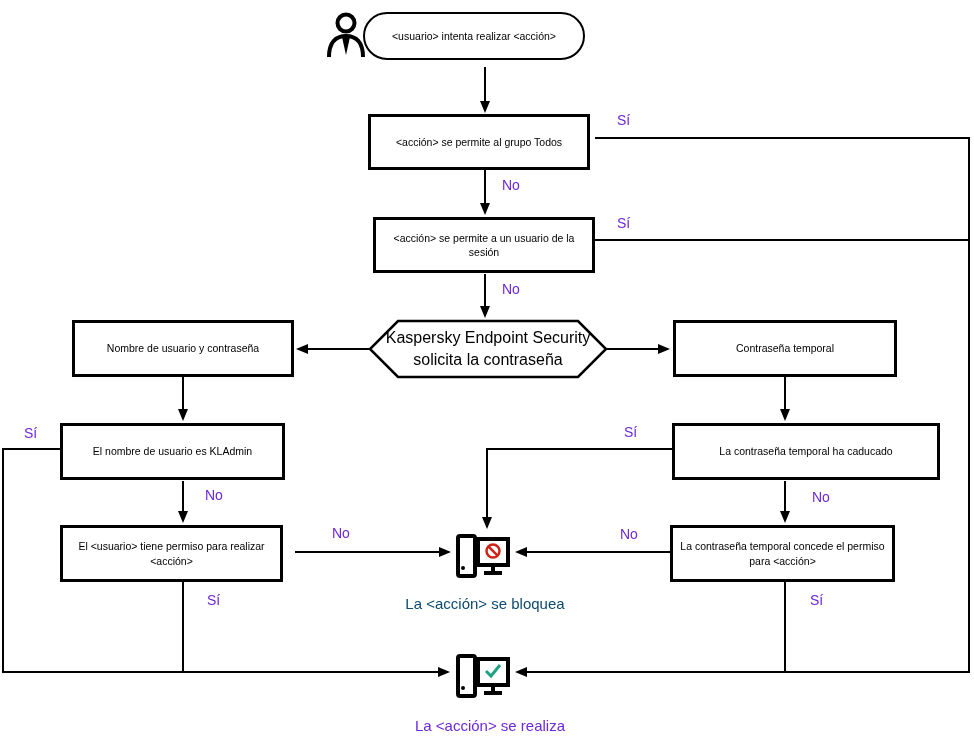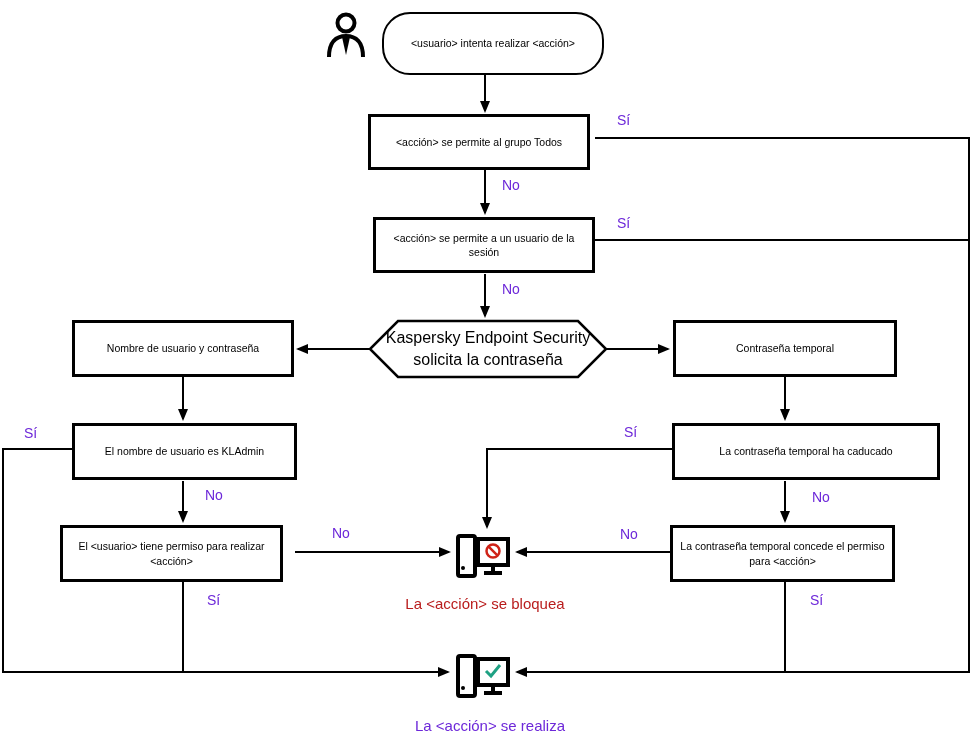--- a/index.html
+++ b/index.html
@@ -12,21 +12,21 @@
     text-align:center; font-size:10.5px; line-height:1.35; color:#000;
     background:#fff; border:3px solid #000; padding:2px 7px;
   }
   .stadium { border-radius:28px; border-width:2px; }
   .hex-label {
     position:absolute; display:flex; align-items:center; justify-content:center;
     text-align:center; font-size:16px; line-height:1.35; color:#000;
   }
   .edge-label { position:absolute; font-size:14px; color:#6d28d9; }
   .status { position:absolute; font-size:15px; text-align:center; width:200px; }
-  .status.blocked   { color:#b91c1c; }
+  .status.blocked   { color:#0c4a6e; }
   .status.performed { color:#6d28d9; }
 </style>
 </head>
 <body>
 
 <div class="canvas">
 
   <svg class="wires" viewBox="0 0 974 745">
     <defs>
       <marker id="arr" markerWidth="12" markerHeight="10" refX="10" refY="5" orient="auto" markerUnits="userSpaceOnUse">
@@ -77,33 +77,33 @@
     <g>
       <rect x="458" y="656" width="17" height="40" rx="2" fill="#fff" stroke="#000" stroke-width="4"></rect>
       <circle cx="463" cy="688" r="2" fill="#000"></circle>
       <rect x="478" y="659" width="30" height="26" fill="#fff" stroke="#000" stroke-width="4"></rect>
       <line x1="493" y1="685" x2="493" y2="692" stroke="#000" stroke-width="4"></line>
       <line x1="484" y1="693" x2="502" y2="693" stroke="#000" stroke-width="4"></line>
       <polyline points="486,671 491,676 500,665" fill="none" stroke="#1fa183" stroke-width="3"></polyline>
     </g>
   </svg>
 
-  <div class="node stadium" style="left:382px; top:12px; width:222px; height:63px;text-align:center;">&lt;usuario&gt; intenta realizar &lt;acción&gt;</div>
+  <div class="node stadium" style="left:363px; top:12px; width:222px; height:48px;text-align:center;">&lt;usuario&gt; intenta realizar &lt;acción&gt;</div>
 
   <div class="node" style="left:368px; top:114px; width:222px; height:56px;">&lt;acción&gt; se permite al grupo Todos</div>
 
   <div class="node" style="left:373px; top:217px; width:222px; height:56px;">&lt;acción&gt; se permite a un usuario de la sesión</div>
 
   <div class="hex-label" style="left:384px; top:321px; width:208px; height:56px;">Kaspersky Endpoint Security solicita la contraseña</div>
 
   <div class="node" style="left:72px; top:320px; width:222px; height:57px;">Nombre de usuario y contraseña</div>
 
   <div class="node" style="left:673px; top:320px; width:224px; height:57px;">Contraseña temporal</div>
 
-  <div class="node" style="left:72px; top:423px; width:225px; height:57px;">El nombre de usuario es KLAdmin</div>
+  <div class="node" style="left:60px; top:423px; width:225px; height:57px;">El nombre de usuario es KLAdmin</div>
 
   <div class="node" style="left:60px; top:525px; width:223px; height:57px;">El &lt;usuario&gt; tiene permiso para realizar &lt;acción&gt;</div>
 
   <div class="node" style="left:672px; top:423px; width:268px; height:57px;">La contraseña temporal ha caducado</div>
 
   <div class="node" style="left:670px; top:525px; width:225px; height:57px;">La contraseña temporal concede el permiso para &lt;acción&gt;</div>
 
   <div class="edge-label" style="left:617px; top:112px;">Sí</div>
   <div class="edge-label" style="left:502px; top:177px;">No</div>
   <div class="edge-label" style="left:617px; top:215px;">Sí</div>

